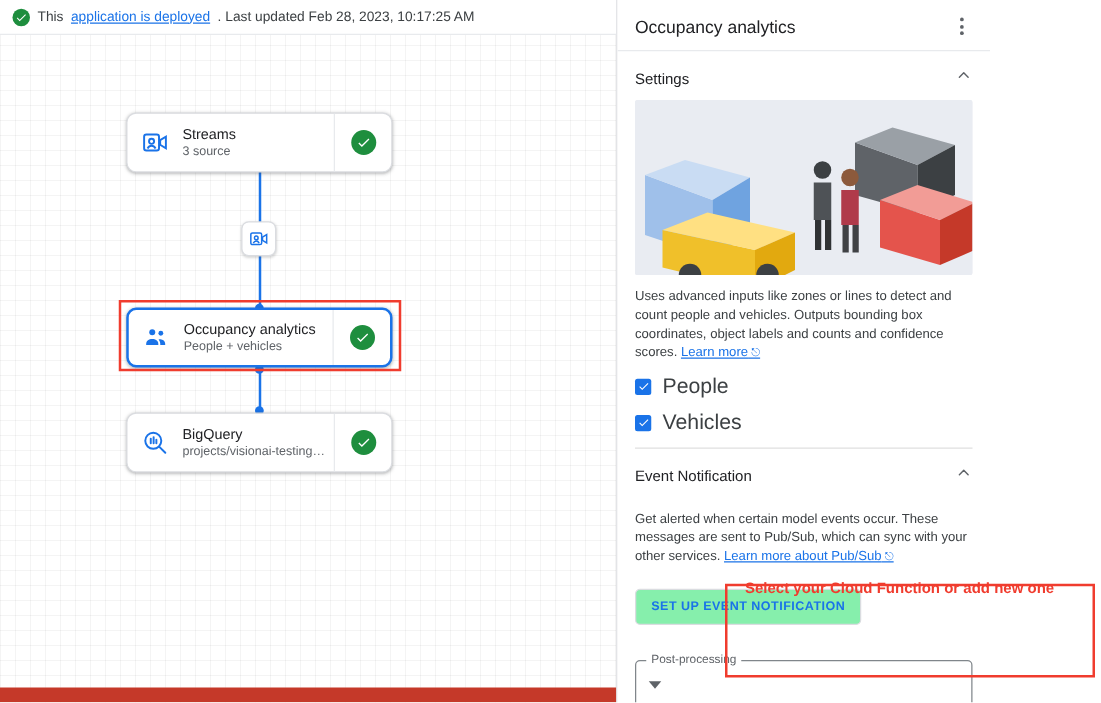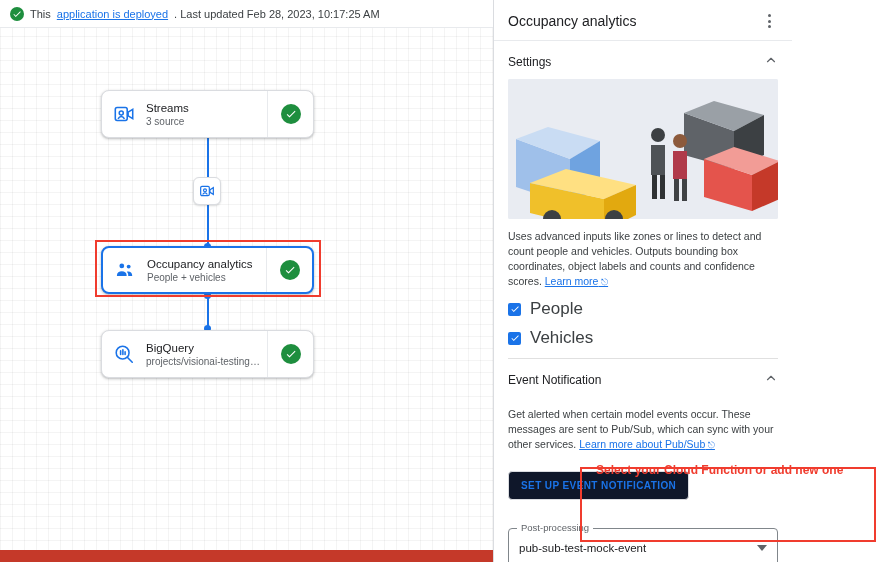--- a/index.html
+++ b/index.html
@@ -275,21 +275,21 @@
     height: 1px;
     background: #e0e0e0;
     margin: 10px 0 0 0;
   }
 
   .btn-outline {
     display: inline-block;
     border: 1px solid #dadce0;
     border-radius: 4px;
     color: #1a73e8;
-    background: #0f172a;
+    background: #86efac;
     font-size: 10px;
     font-weight: bold;
     letter-spacing: .4px;
     padding: 8px 12px;
     margin: 12px 0 4px 0;
     cursor: pointer;
   }
 
   .select-wrap {
     position: relative;
@@ -529,21 +529,20 @@
             </svg>
         </span>
       </div>
 
       <div class="desc"><span>Get alerted when certain model events occur. These messages are sent to Pub/Sub, which can sync with your other services. </span><a class="lnk">Learn more about Pub/Sub</a><span class="lnk ext"> ⎋</span></div>
 
       <div class="btn-outline">SET UP EVENT NOTIFICATION</div>
 
       <div class="select-wrap">
         <span class="select-legend">Post-processing</span>
-        <span class="select-value">pub-sub-test-mock-event</span>
         <span class="caret"></span>
       </div>
 
       <div class="helper"></div>
 
     </div>
   </div>
 
   <div class="annot-text" id="annot-cloudfn">Select your Cloud Function or add new one</div>
   <div class="annot-box" id="box-postproc"></div>

